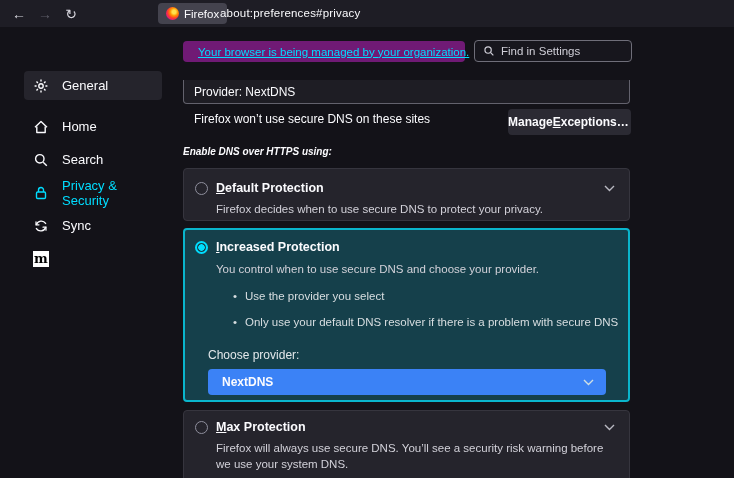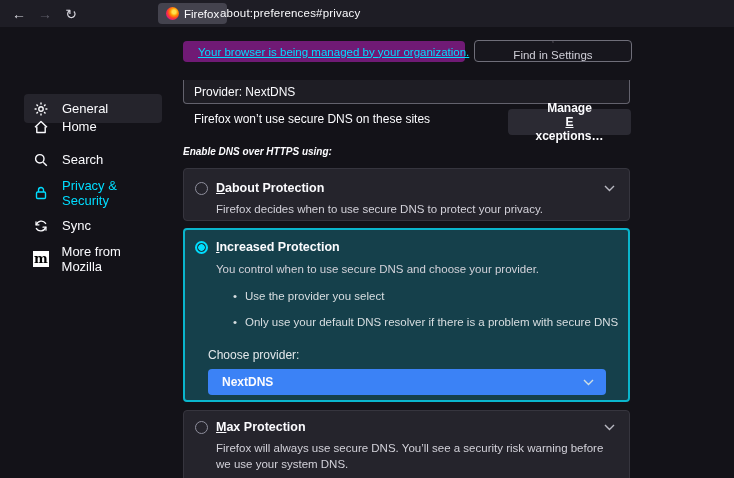--- a/index.html
+++ b/index.html
@@ -21,28 +21,28 @@
   .url-text { position:absolute; left:220px; top:7px; font-size:11.5px; color:#fbfbfe; letter-spacing:.2px; }
   
   .side-item { position:absolute; left:24px; width:138px; height:29px; display:flex; align-items:center; gap:13px; padding-left:9px; border-radius:4px; font-size:13px; color:#fbfbfe; cursor:default; }
   .side-item.hl { background:#25242c; }
   .side-item.active { color:#00ddff; }
   .side-item svg { flex:0 0 auto; }
   .moz-badge { width:16px; height:16px; background:#fff; color:#000; font-family:"DejaVu Serif","Liberation Serif",serif; font-weight:bold; font-size:13px; line-height:15px; text-align:center; }
   
   .notice { position:absolute; left:183px; top:41px; width:282px; height:21px; background:#701a75; border-radius:4px; display:flex; align-items:center; gap:6px; padding:0 9px; }
   .notice a { font-size:11.5px; color:#00ddff; text-decoration:underline; cursor:pointer; white-space:nowrap; }
-  .searchbox { position:absolute; left:474px; top:40px; width:158px; height:22px; border:1px solid #6f6e79; border-radius:4px; background:#17161d; display:flex; align-items:center; gap:6px; padding:0 8px;flex-direction:column; }
+  .searchbox { position:absolute; left:474px; top:40px; width:158px; height:22px; border:1px solid #6f6e79; border-radius:4px; background:#17161d; display:flex; align-items:center; gap:6px; padding:0 8px; }
   .searchbox .ph { font-size:11.5px; color:#cfced7; }
   
   .provider-box { position:absolute; left:183px; top:80px; width:447px; height:24px;
     border-left:1px solid #63626d; border-right:1px solid #63626d; border-bottom:1px solid #63626d;
     border-radius:0 0 4px 4px; background:#1e1d24; display:flex; align-items:center; padding:0 10px; font-size:12px; color:#fbfbfe; }
   .exc-text { position:absolute; left:194px; top:112px; font-size:12px; color:#fbfbfe; }
-  .exc-btn { position:absolute; left:508px; top:109px; width:123px; height:26px; background:#2b2a33; border:none; border-radius:4px; color:#fbfbfe; font-family:inherit; font-size:12px; font-weight:bold; display:flex; align-items:center; justify-content:center; cursor:pointer;flex-direction:column; }
+  .exc-btn { position:absolute; left:508px; top:109px; width:123px; height:26px; background:#2b2a33; border:none; border-radius:4px; color:#fbfbfe; font-family:inherit; font-size:12px; font-weight:bold; display:flex; align-items:center; cursor:pointer; }
   .section-heading { position:absolute; left:183px; top:146px; font-size:10px; font-weight:bold; color:#fbfbfe;font-style:italic; }
   .opt-box { position:absolute; left:183px; width:447px; background:#25242c; border:1px solid #36353e; border-radius:4px; }
   .opt-box.default { top:168px; height:53px; }
   .opt-box.max { top:410px; height:78px; border-radius:4px 4px 0 0; }
   .opt-box.increased { top:228px; height:174px; background:#15404b; border:2px solid #0ab5cc; }
   .radio { position:absolute; width:13px; height:13px; border-radius:50%; border:1.5px solid #8f8f9d; background:transparent; }
   .radio.checked { border:2px solid #00ddff; background: radial-gradient(circle, #00ddff 0 3px, transparent 3.5px); }
   .opt-label { position:absolute; font-size:12.5px; font-weight:bold; color:#fbfbfe; }
   .opt-desc { position:absolute; font-size:11.5px; color:#d2d1d9; line-height:1.35; }
   .acc-key { text-decoration:underline; }
@@ -63,21 +63,21 @@
     <div class="navbtn back">←</div>
     <div class="navbtn disabled">→</div>
     <div class="navbtn">↻</div>
     <div class="tab-chip">
       <div class="ff-logo"></div>
       <span>Firefox</span>
     </div>
     <div class="url-text">about:preferences#privacy</div>
   </div>
 
-  <div class="side-item hl" style="top:94px;text-align:center;">
+  <div class="side-item hl" style="top:71px;text-align:center;">
     <svg width="16" height="16" viewBox="0 0 16 16">
       <g fill="none" stroke="#fbfbfe" stroke-width="1.4">
         <circle cx="8" cy="8" r="2.2"></circle>
         <path d="M8 1.6v2M8 12.4v2M1.6 8h2M12.4 8h2M3.5 3.5l1.4 1.4M11.1 11.1l1.4 1.4M12.5 3.5l-1.4 1.4M4.9 11.1l-1.4 1.4"></path>
       </g>
     </svg>
     <span>General</span>
   </div>
 
   <div class="side-item" style="top:112px;">
@@ -117,21 +117,20 @@
         <path d="M3.4 10.6a5.2 5.2 0 0 0 9.2-1.2"></path>
         <path d="M3 3.8v3h3" stroke-width="1.2"></path>
         <path d="M13 12.2v-3h-3" stroke-width="1.2"></path>
       </g>
     </svg>
     <span>Sync</span>
   </div>
 
   <div class="side-item" style="top:244px;">
     <div class="moz-badge">m</div>
-    <span>More from Mozilla</span>
   </div>
 
   <div class="notice">
     <svg width="13" height="13" viewBox="0 0 14 14">
       <g fill="none" stroke="#b1b1bb" stroke-width="1.2">
         <circle cx="7" cy="7" r="5.8"></circle>
           <path d="M7 6.2v4" stroke-linecap="round"></path>
       </g>
       <circle cx="7" cy="4" r="0.9" fill="#b1b1bb"></circle>
     </svg>
@@ -156,21 +155,21 @@
   <button class="exc-btn">
     <span>Manage </span>
       <span class="acc-key">E</span>
       <span>xceptions…</span>
   </button>
 
   <div class="section-heading">Enable DNS over HTTPS using:</div>
 
   <div class="opt-box default">
     <div class="radio" style="left:11px; top:13px;"></div>
-    <div class="opt-label" style="left:32px; top:12px;"><span></span><span class="acc-key">D</span><span>about Protection</span></div>
+    <div class="opt-label" style="left:32px; top:12px;"><span></span><span class="acc-key">D</span><span>efault Protection</span></div>
     <svg class="chev" style="right:14px; top:16px;" width="11" height="7" viewBox="0 0 11 7">
       <polyline points="1,1 5.5,5.5 10,1" fill="none" stroke="#b9b9c2" stroke-width="1.4"></polyline>
     </svg>
     <div class="opt-desc" style="left:32px; top:33px;">Firefox decides when to use secure DNS to protect your privacy.</div>
   </div>
 
   <div class="opt-box increased">
     <div class="radio checked" style="left:10px; top:11px;"></div>
     <div class="opt-label" style="left:31px; top:10px;"><span></span><span class="acc-key">I</span><span>ncreased Protection</span></div>
     <div class="opt-desc" style="left:31px; top:32px;">You control when to use secure DNS and choose your provider.</div>

